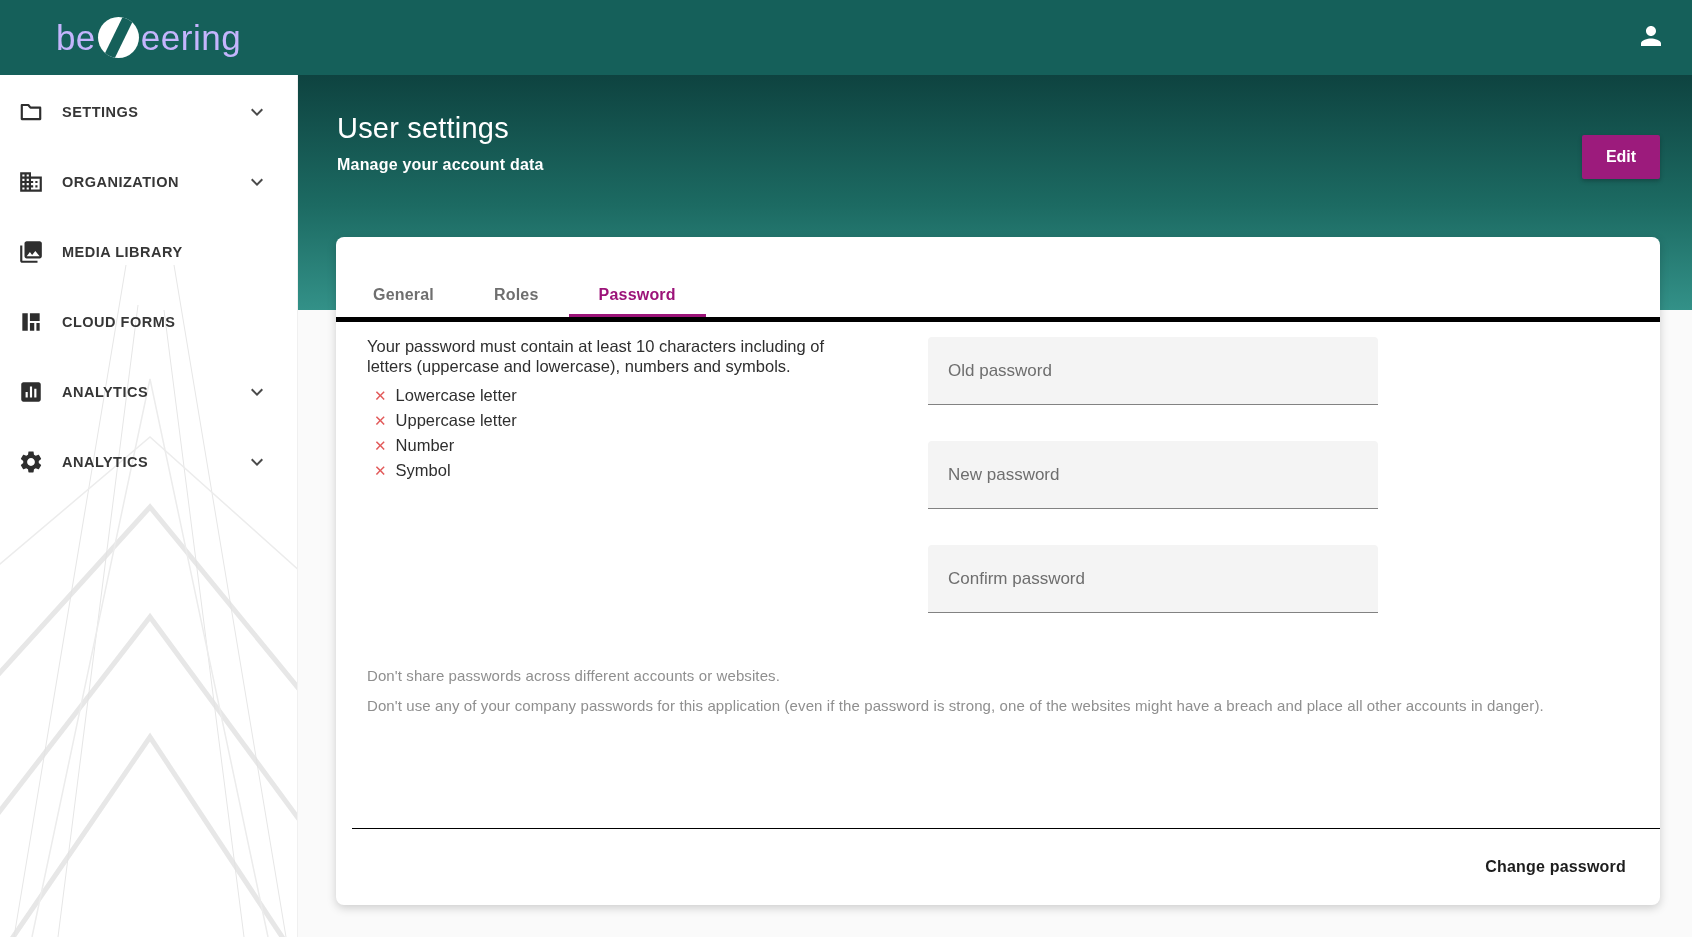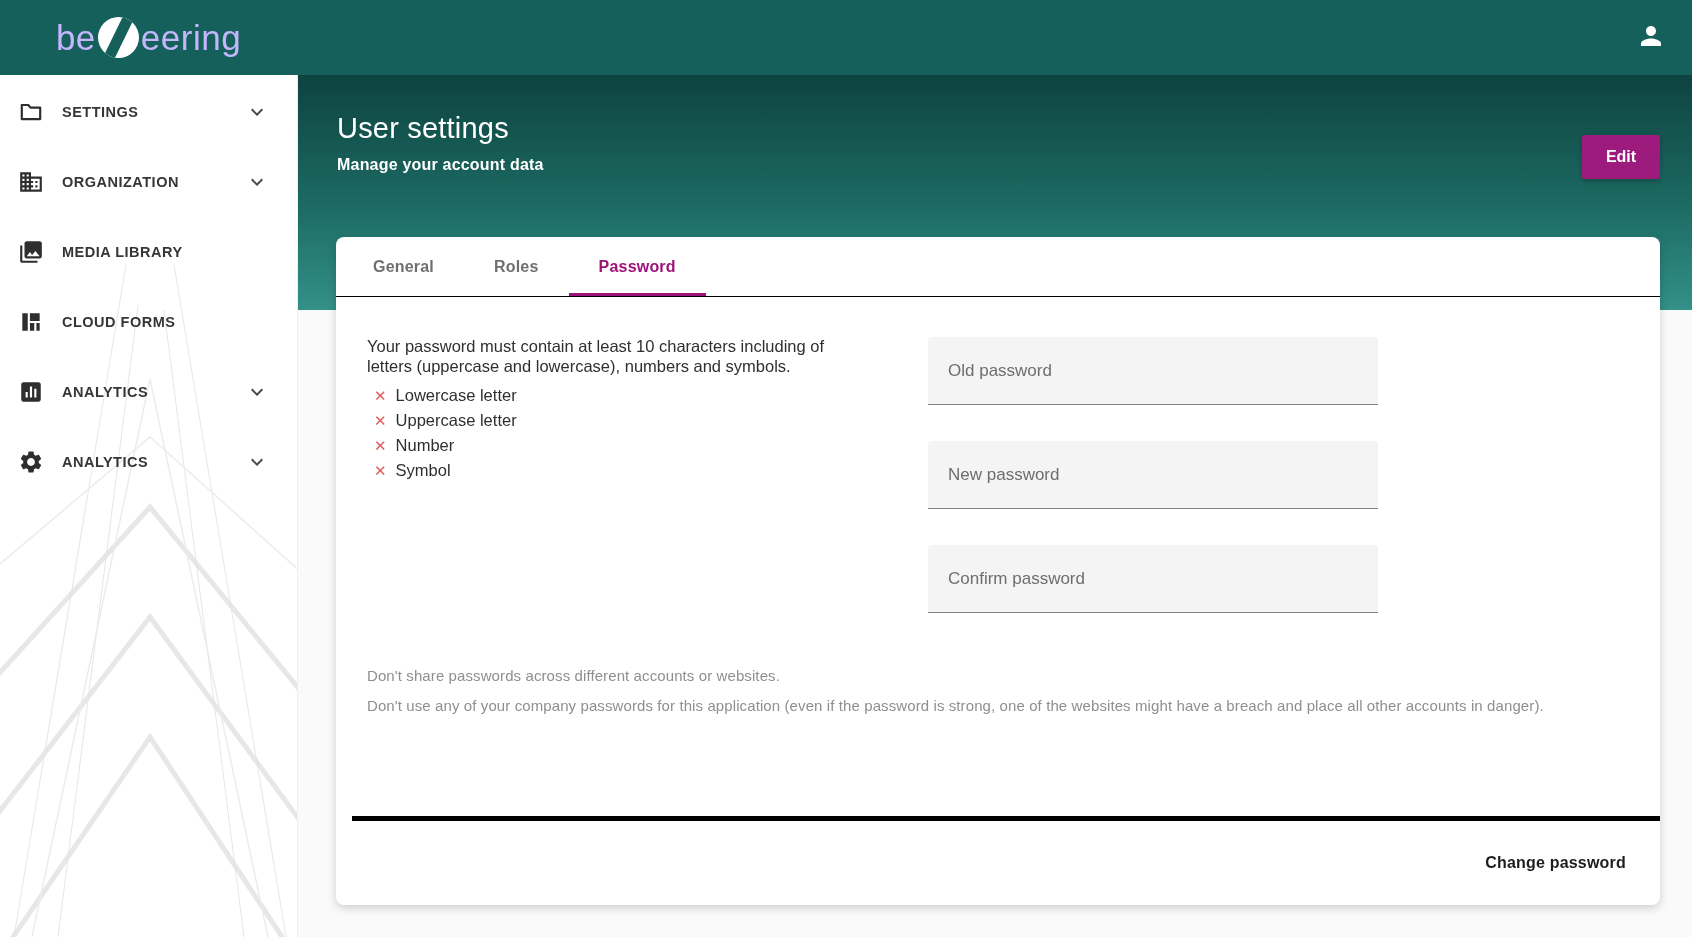--- a/index.html
+++ b/index.html
@@ -31,40 +31,40 @@
   .nav{position:relative;padding-top:13px;z-index:2;}
   .nav-item{height:48px;display:flex;align-items:center;padding:0 28px 0 18px;margin-bottom:22px;cursor:pointer;}
   .nav-icon{width:26px;height:26px;flex:none;color:#2e2e2e;}
   .nav-icon svg{width:26px;height:26px;display:block;}
   .nav-label{margin-left:18px;font-size:14.5px;font-weight:700;letter-spacing:.5px;color:#363636;}
   .chevron{margin-left:auto;width:24px;height:24px;color:#4a4a4a;}
   .chevron svg{width:24px;height:24px;display:block;}
   
   .card{position:absolute;left:336px;top:237px;width:1324px;height:668px;background:#fff;border-radius:8px;
     box-shadow:0 3px 10px rgba(0,0,0,.18);z-index:5;}
-  .tabbar{display:flex;height:60px;box-sizing:border-box;border-bottom:1px solid #000000;padding-left:7px;}
+  .tabbar{display:flex;height:49px;box-sizing:border-box;border-bottom:5px solid #000000;padding-left:7px;margin-top:36px;}
   .tab{padding:0 30px;display:flex;align-items:center;font-size:16px;font-weight:700;color:#6f6f6f;
     cursor:pointer;position:relative;letter-spacing:.2px;background:none;border:none;font-family:inherit;}
   .tab.active{color:#9c1379;}
   .tab.active::after{content:"";position:absolute;left:0;right:0;bottom:0;height:3px;background:#9c1379;}
   .intro{position:absolute;left:31px;top:99px;width:505px;font-size:16.5px;line-height:20px;color:#2f2f2f;}
   .reqs{position:absolute;left:38px;top:146px;}
   .req{display:flex;align-items:center;height:25px;font-size:16.5px;color:#2f2f2f;}
   .req .x{color:#e25a5a;font-size:15px;font-weight:700;margin-right:9px;line-height:1;}
   .fields{position:absolute;left:592px;top:100px;width:450px;}
   .field{margin-bottom:36px;}
   .field-input{width:100%;height:68px;box-sizing:border-box;background:#f4f4f4;border:none;
     border-bottom:1px solid #828282;border-radius:4px 4px 0 0;padding:0 20px;font-size:17px;
     font-family:inherit;color:#a21caf;outline:none;}
   .field-input::placeholder{color:#6e6e6e;opacity:1;}
   .note{position:absolute;left:31px;font-size:15px;color:#8f8f8f;white-space:nowrap;letter-spacing:.1px;}
   .note-1{top:430px;}
   .note-2{top:460px;}
-  .card-footer{position:absolute;left:16px;right:0;bottom:0;height:89px;box-sizing:border-box;
-    border-top:5px solid #000000;display:flex;align-items:center;justify-content:flex-end;padding-right:28px;}
+  .card-footer{position:absolute;left:16px;right:0;bottom:0;height:77px;box-sizing:border-box;
+    border-top:1px solid #000000;display:flex;align-items:center;justify-content:flex-end;padding-right:28px;}
   .change-btn{background:none;border:none;font-size:16px;font-weight:700;color:#1d1d1d;cursor:pointer;
     font-family:inherit;letter-spacing:.2px;}
 </style>
 </head>
 <body>
 
 <div class="app">
 
   <div class="topbar">
     <div class="logo-wrap">

